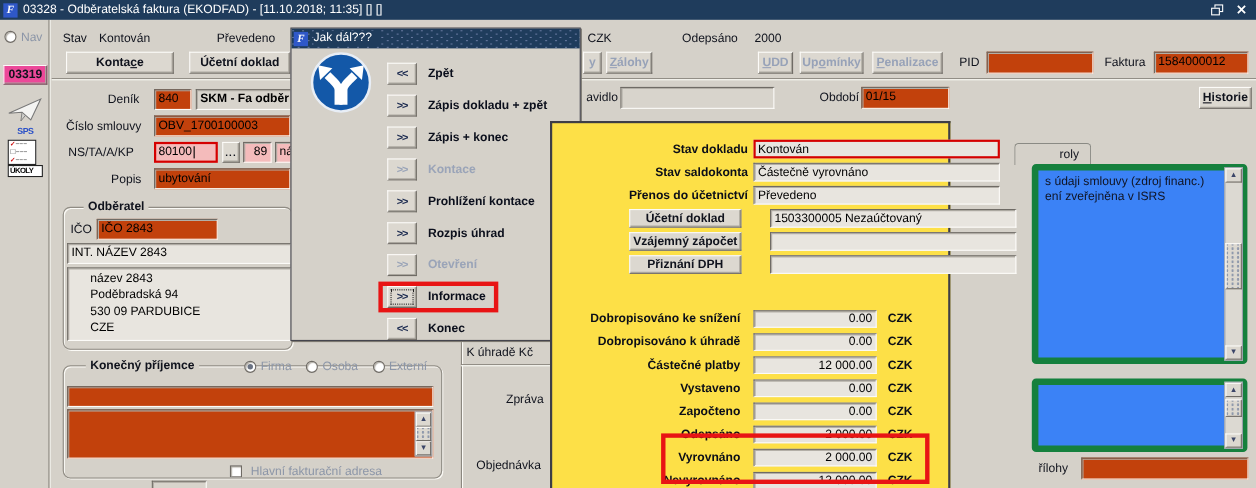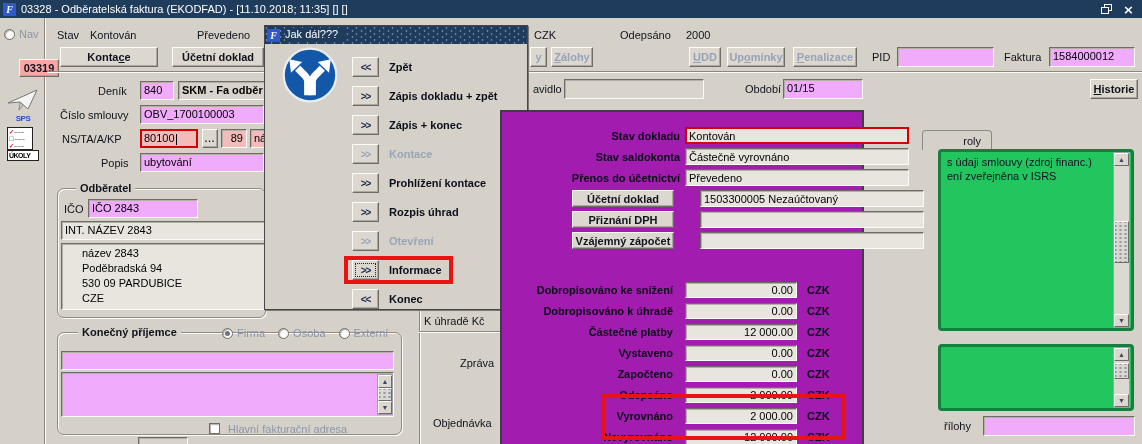--- a/index.html
+++ b/index.html
@@ -2,21 +2,21 @@
 <html><head>
 <meta charset="utf-8">
 <style>
 *{margin:0;padding:0;box-sizing:border-box}
 html,body{width:1142px;height:444px;overflow:hidden}
 body{position:relative;font-family:"Liberation Sans",sans-serif;background:#d5d1c9;font-size:11px}
 .abs{position:absolute}
 .lbl{font-size:11px;font-weight:normal;color:#10131d;white-space:nowrap}
 .btn{background:#dcd8d0;border:1px solid;border-color:#fcfbf8 #6f6b65 #6f6b65 #fcfbf8;box-shadow:inset -1px -1px 0 #aba79f;font-size:11px;font-weight:bold;color:#10131d;display:flex;align-items:center;justify-content:center;white-space:nowrap;cursor:default}
 .btn.disabled{color:#97a2b8}
-.fld{background:#f0abfc;border:1px solid;border-color:#6f6b65 #fcfbf8 #fcfbf8 #6f6b65;box-shadow:inset 1px 1px 0 #b3afa7;font-size:11px;color:#000;padding:2px 3px;white-space:nowrap;overflow:hidden}
+.fld{background:#c2410c;border:1px solid;border-color:#6f6b65 #fcfbf8 #fcfbf8 #6f6b65;box-shadow:inset 1px 1px 0 #b3afa7;font-size:11px;color:#000;padding:2px 3px;white-space:nowrap;overflow:hidden}
 .fld.gray{background:#d8d4cc}
 .fld.ro{background:#e8e5df}
 .fld.pink{background:#f4bbbb}
 .redb{border:2px solid #d40000 !important;box-shadow:none !important;padding:1px 2px}
 input.fld{outline:none}
 .groove-h{border-top:1px solid #8b877f;border-bottom:1px solid #fbfaf6;height:2px}
 .groove-v{border-left:1px solid #8b877f;border-right:1px solid #fbfaf6;width:2px}
 .accel{text-decoration:underline}
 .titlebar{left:0;top:0;width:1142px;height:18px;background:#1f3c5c;color:#fff;display:flex;align-items:center;z-index:50}
 .appicon{width:13px;height:13px;background:#2f58c8;color:#fff;font:italic bold 10px/13px "Liberation Serif",serif;text-align:center;margin:0 5px 0 3px;flex:none}
@@ -42,34 +42,34 @@
 .ptitle{height:18px;background:#1f3c5c;display:flex;align-items:center;background-image:radial-gradient(#6e7ea6 1px,transparent 1.3px),radial-gradient(#6e7ea6 1px,transparent 1.3px);background-size:9px 6px,9px 6px;background-position:2px 2px,6px 5px}
 .ptext{color:#fff;font-size:11px;background:#1f3c5c;padding:0 8px 2px 0;white-space:nowrap}
 .pticon{width:13px;height:13px;background:#2f58c8;color:#fff;font:italic bold 10px/13px "Liberation Serif",serif;text-align:center;margin:0 5px 0 2px;flex:none}
 .menu{left:83px;top:31px;position:absolute}
 .menu-item{display:flex;align-items:center;height:20px;margin-bottom:9px;width:max-content;padding:0 7px 0 4px}
 .mbtn{width:27px;height:20px;margin-right:10px;font-size:10px;letter-spacing:-1px;color:#1c2b50}
 .mlabel{font-size:11px;font-weight:bold;color:#0b0f1c;white-space:nowrap}
 .menu-item.disabled .mlabel,.menu-item.disabled .mbtn{color:#9aa4b8}
 .menu-item.hl{outline:4px solid #e81414}
 .menu-item.hl .mbtn{outline:1px dotted #222;outline-offset:-4px}
-.panel{left:500px;top:110px;width:364px;height:334px;background:#a21caf;border:2px solid #3e3e46;border-bottom:none;z-index:30}
+.panel{left:500px;top:110px;width:364px;height:334px;background:#fde047;border:2px solid #3e3e46;border-bottom:none;z-index:30}
 .irow{display:flex;align-items:center;height:21px}
 .ilabel{width:178px;text-align:right;font-size:11px;font-weight:bold;color:#0b0e18;white-space:nowrap;flex:none}
 .ifld{margin-left:5px;width:224px;height:17px;flex:none;display:flex;align-items:center}
 .irow.red .ifld{border:2px solid #d40000;box-shadow:none;padding:0 2px}
 .dbtn{margin-left:70px;width:102px;height:17px;flex:none}
 .dfld{margin-left:26px;width:224px;height:17px;flex:none;display:flex;align-items:center}
 .amt .ilabel{width:171px}
 .afld{margin-left:12px;width:112px;height:16px;flex:none;display:flex;align-items:center;justify-content:flex-end}
 .czk{margin-left:10px;font-weight:bold;font-size:11px;color:#0b0e18}
 .redbox{position:absolute;border:4px solid #e81414;z-index:40}
 .caret{display:inline-block;width:1px;height:11px;background:#000;vertical-align:middle;margin-left:1px}
 .mini-tab{background:#d5d1c9;border:1px solid #8a8a84;border-bottom:none;border-radius:4px 4px 0 0;display:flex;align-items:center;justify-content:flex-end;padding-right:10px;font-size:11px;color:#10131d}
-.listbox{background:#22c55e;border:3px solid #15803d;border-radius:4px;overflow:hidden}
+.listbox{background:#3b82f6;border:6px solid #15803d;border-radius:4px;overflow:hidden}
 .lline{font-size:11px;color:#101322;padding:1px 4px;white-space:nowrap}
 .addr-line{font-size:11px;color:#000;line-height:15px;white-space:nowrap}
 .ukbox{background:#fff;border:1px solid #222;width:26px;height:23px;font-size:6px;line-height:7px;padding:1px;color:#222}
 .ukbox .ck{color:#cc1111;font-weight:bold}
 .uklbl{background:#fff;border:1px solid #222;font-weight:bold;font-size:7px;line-height:9px;padding:0 1px;color:#000;letter-spacing:-0.5px}
 .spslbl{color:#2a50c8;font-weight:bold;font-size:8px;line-height:9px;letter-spacing:-0.5px}
 </style>
 </head>
 <body>
 
@@ -79,25 +79,25 @@
   <span class="wbtns">
     <span class="restore">
         <span class="r1"></span>
         <span class="r2"></span>
       </span>
     <span class="close">×</span>
   </span>
 </div>
 
 <div class="abs groove-v" style="left:44px;top:18px;height:426px"></div>
-<div class="abs" style="left:4px;top:28px;display:flex;align-items:center">
+<div class="abs" style="left:4px;top:28px;display:flex;">
   <span class="radio"></span>
   <span class="rlab">Nav</span>
 </div>
-<div class="abs btn" style="left:19px;top:59px;width:40px;height:18px;background:#fca5a5">03319</div>
+<div class="abs btn" style="left:3px;top:59px;width:40px;height:18px;background:#ec4899">03319</div>
 <div class="abs" style="left:6px;top:88px;width:34px;text-align:center">
   <svg width="32" height="24" viewBox="0 0 32 24">
     <polygon points="1,15 30,2 21,21 13,14" fill="#f4f4f2" stroke="#777" stroke-width="1"></polygon>
     <polygon points="13,14 12,22 16,17" fill="#d0d0cc" stroke="#777" stroke-width="0.8"></polygon>
   </svg>
   <div class="spslbl">SPS</div>
 </div>
 <div class="abs" style="left:7px;top:127px;width:32px">
   <div class="ukbox">
     <div><span class="ck">✓</span>−−−</div>
@@ -318,25 +318,25 @@
         <span class="ifld fld ro">Převedeno</span>
       </div>
     </div>
   <div style="position:absolute;left:0;top:76px;right:0">
 
   <div class="irow">
         <span class="dbtn btn">Účetní doklad</span>
         <span class="dfld fld ro">1503300005 Nezaúčtovaný</span>
       </div>
       <div class="irow disabled">
+        <span class="dbtn btn">Vzájemný zápočet</span>
+        <span class="dfld fld ro"></span>
+      </div>
+      <div class="irow disabled">
         <span class="dbtn btn">Přiznání DPH</span>
-        <span class="dfld fld ro"></span>
-      </div>
-      <div class="irow disabled">
-        <span class="dbtn btn">Vzájemný zápočet</span>
         <span class="dfld fld ro"></span>
       </div>
     </div>
   <div style="position:absolute;left:0;top:167px;right:0">
 
   <div class="irow amt">
         <span class="ilabel">Dobropisováno ke snížení</span>
         <span class="afld fld ro">0.00</span>
         <span class="czk">CZK</span>
       </div>

